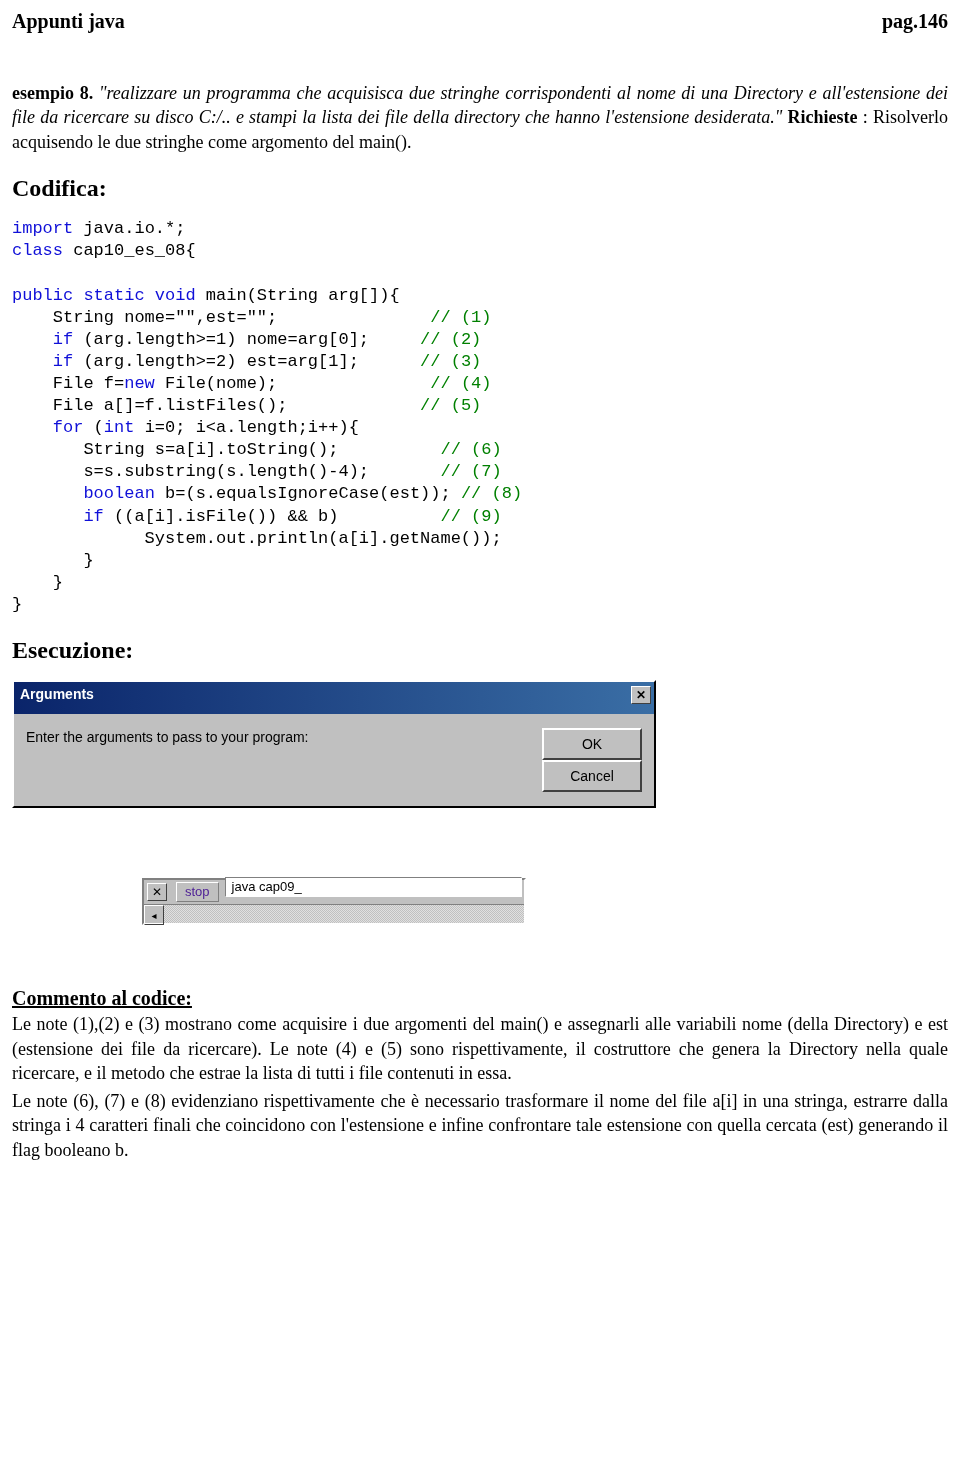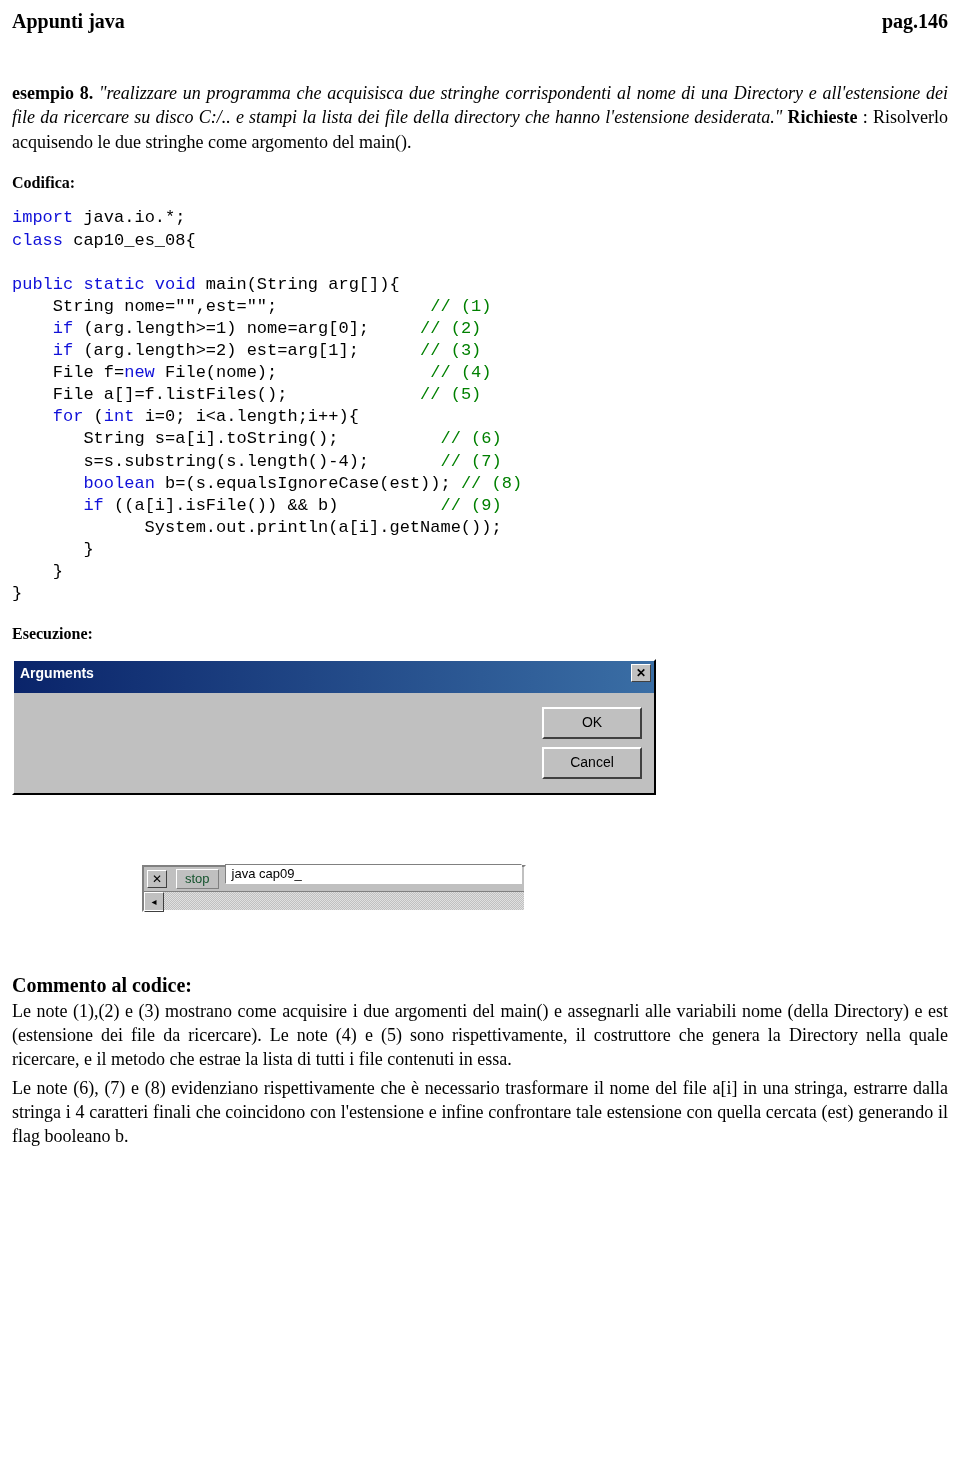--- a/index.html
+++ b/index.html
@@ -20,21 +20,21 @@
     margin-bottom: 46px;
   }
   .body-text {
     text-align: justify;
     margin-bottom: 4px;
   }
   .body-text .italic { font-style: italic; }
   .body-text .bold { font-weight: bold; }
   .section-label {
     font-weight: bold;
-    font-size: 16px;
+    font-size: 24px;
     margin-top: 18px;
     margin-bottom: 14px;
   }
   pre.code {
     font-family: "Courier New", monospace;
     font-size: 17px;
     line-height: 1.3;
     white-space: pre;
     margin: 3px 0 12px 0;
   }
@@ -89,21 +89,20 @@
     background: #fff;
     border-top: 2px solid #404040; border-left: 2px solid #404040;
     border-right: 2px solid #fff; border-bottom: 2px solid #fff;
     font-family: "MS Sans Serif", Tahoma, sans-serif;
     font-size: 14px;
   }
   .dialog .btn-col {
     width: 100px;
     display: flex;
     flex-direction: column;
-    gap: 8px;
   }
   .winbtn {
     height: 28px;
     background: #c0c0c0;
     border-top: 2px solid #fff; border-left: 2px solid #fff;
     border-right: 2px solid #404040; border-bottom: 2px solid #404040;
     font-family: "MS Sans Serif", Tahoma, sans-serif;
     font-size: 14px;
     display: flex; align-items: center; justify-content: center;
   }
@@ -130,21 +129,21 @@
     background: #c0c0c0;
     border-top: 1px solid #fff; border-left: 1px solid #fff;
     border-right: 1px solid #404040; border-bottom: 1px solid #404040;
     display: flex; align-items: center; justify-content: center;
     font-size: 12px; line-height: 1;
   }
   .output-panel .stop-btn {
     height: 18px;
     padding: 0 8px;
     margin-left: 6px;
-    color: #14532d;
+    color: #4c1d95;
     background: #c0c0c0;
     border-top: 1px solid #fff; border-left: 1px solid #fff;
     border-right: 1px solid #808080; border-bottom: 1px solid #808080;
     display: flex; align-items: center;
     font-size: 13px;
   }
   .output-panel .cmd-field {
     flex: 1;
     height: 18px;
     margin: 2px 2px 12px 6px;
@@ -176,20 +175,21 @@
     font-family: "Courier New", monospace;
     font-size: 16px;
     line-height: 1.2;
     white-space: pre;
     min-height: 80px;
   }
   .commento-h {
     font-weight: bold;
     font-size: 20px;
     margin-top: 60px;
+    text-decoration: underline;
   }
 </style>
 </head>
 <body>
 
 <div class="header-row">
   <span>Appunti java</span>
   <span>pag.146</span>
 </div>
 
@@ -223,20 +223,21 @@
 
 <div class="section-label">Esecuzione:</div>
 
 <div class="dialog">
   <div class="titlebar">
     <span>Arguments</span>
     <div class="close-btn">✕</div>
   </div>
   <div class="dlg-body">
     <div class="dlg-left">
+      <div class="prompt">Enter the arguments to pass to your program:</div>
     </div>
     <div class="btn-col">
       <div class="winbtn">OK</div>
       <div class="winbtn">Cancel</div>
     </div>
   </div>
 </div>
 
 <div class="output-panel">
   <div class="toolbar">

